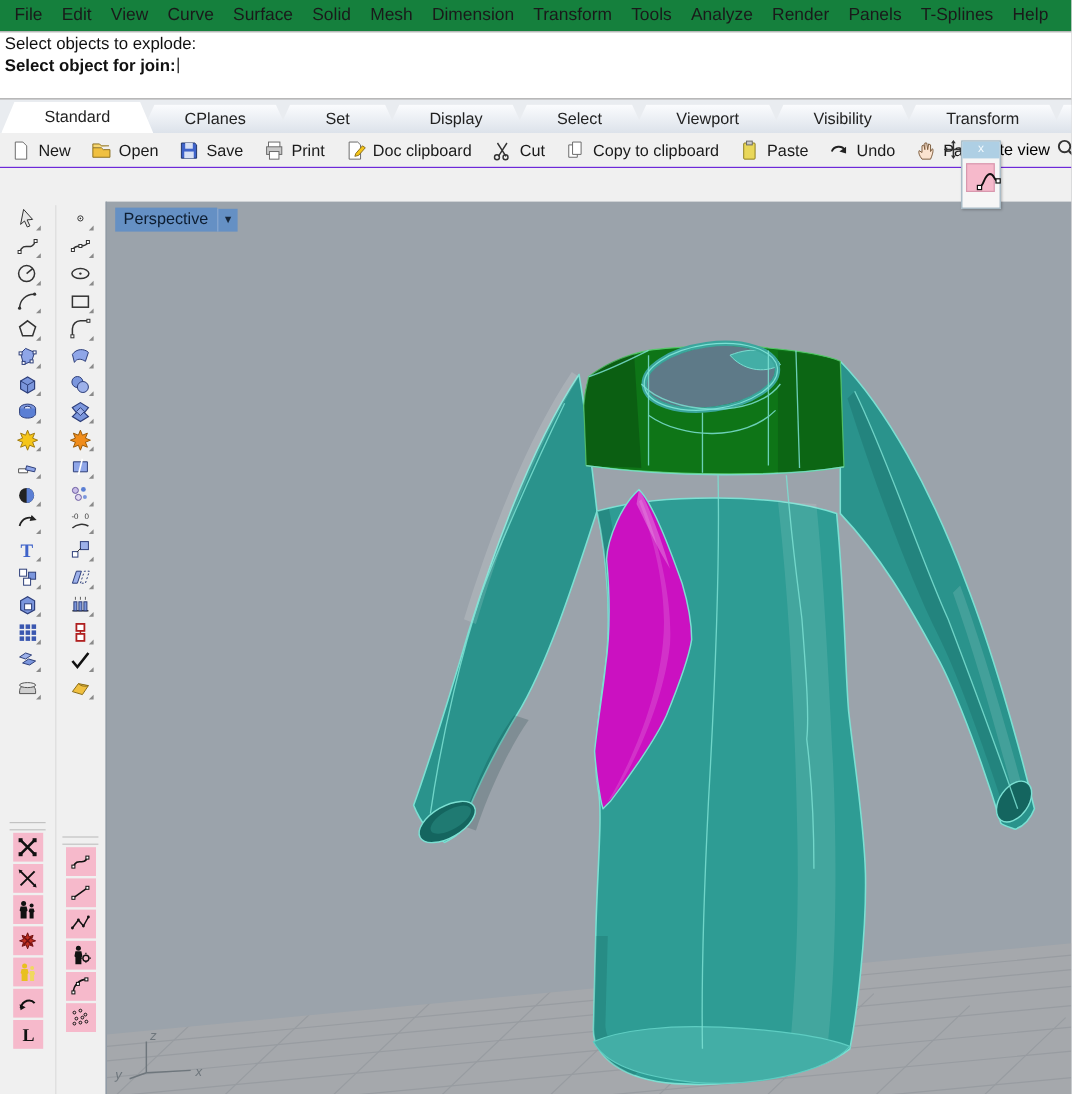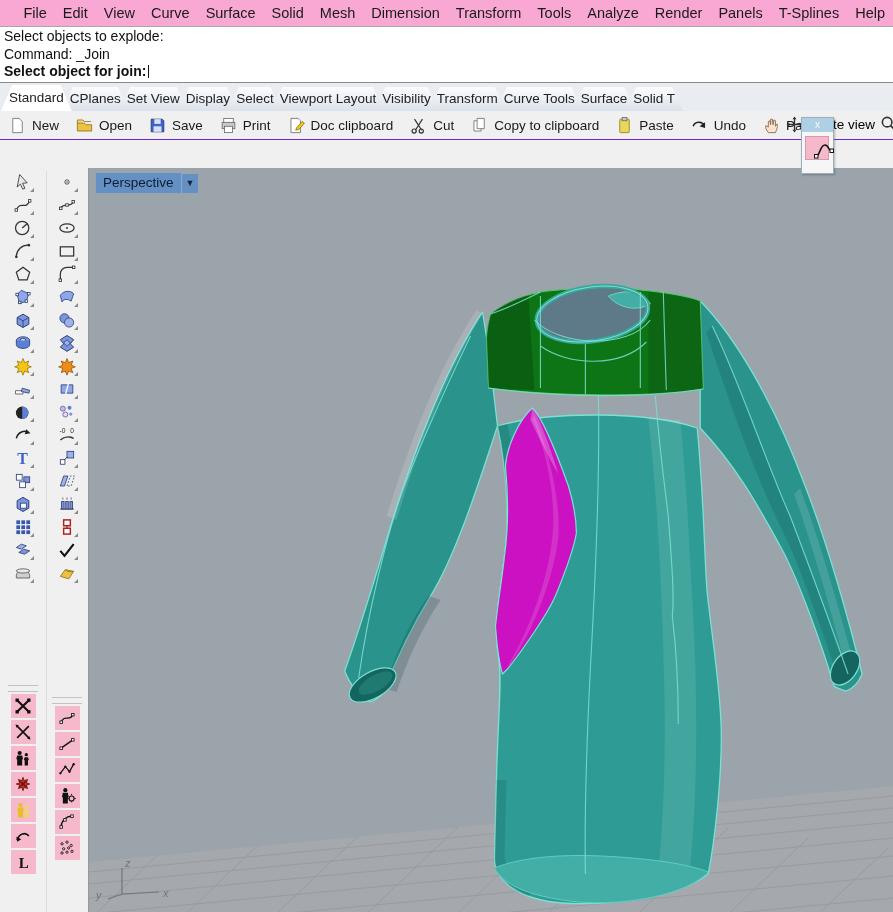--- a/index.html
+++ b/index.html
@@ -4,30 +4,30 @@
 <style>
   html,body{margin:0;padding:0;background:#d8d8d8;}
   .window{position:relative;width:893px;height:912px;background:#f0f0f0;overflow:hidden;
     font-family:"Liberation Sans",sans-serif;-webkit-font-smoothing:antialiased;}
   
   .titlebar{position:relative;height:30px;background:#ffffff;}
   .appicon{position:absolute;left:5px;top:3px;width:23px;height:23px;background:#111;border-radius:2px;}
   .appicon svg{width:23px;height:23px;display:block;}
   .titletext{position:absolute;left:683px;top:6px;font-size:15px;color:#1b1b1b;white-space:nowrap;}
   
-  .menubar{height:26px;background:#f9a8d4;display:flex;align-items:center;padding-left:4px;justify-content:flex-end;}
+  .menubar{height:26px;background:#15803d;display:flex;align-items:center;padding-left:4px;}
   .menuitem{font-size:14.5px;color:#1a1a1a;padding:3px 8px;cursor:default;background:none;border:none;font-family:inherit;}
   
   .cmdarea{height:54px;background:#ffffff;border-top:1px solid #a8a8a8;border-bottom:1px solid #8a8a8a;
     padding:1px 4px 0 4px;font-size:14px;color:#111;line-height:17.5px;}
   .cmdprompt{font-weight:bold;}
   .caret{display:inline-block;width:1px;height:13px;background:#111;margin-left:2px;vertical-align:-2px;}
   
   .tabrow{position:relative;height:28px;background:#e9ecf0;display:flex;align-items:flex-end;padding-left:6px;}
-  .tab{position:relative;height:24px;line-height:24px;padding:0 8px;margin:0 -5px;font-size:13.5px;color:#222;
+  .tab{position:relative;height:24px;line-height:24px;padding:0 36px;margin:0 -5px;font-size:13.5px;color:#222;
     background:linear-gradient(#fbfcfe,#dce2ea);clip-path:polygon(11px 0,calc(100% - 11px) 0,100% 100%,0 100%);
     border:none;font-family:inherit;cursor:default;}
   .tab.active{background:#ffffff;z-index:5;height:26px;line-height:26px;}
   
   .toolrow{position:relative;height:28px;background:#f0f0f0;border-bottom:1px solid #6d28d9;display:flex;align-items:center;padding-left:6px;gap:12px;}
   .tbtn{display:flex;align-items:center;gap:5px;background:none;border:none;font-family:inherit;font-size:13.5px;color:#1a1a1a;padding:2px 2px;cursor:default;}
   .ticon svg{width:19px;height:19px;display:block;}
   .tb-abs{position:absolute;top:2px;}
   
   .palette{position:absolute;left:801px;top:117px;width:31px;height:55px;z-index:50;background:#f6f6f6;border:1px solid #9ab0bd;box-shadow:1px 1px 2px rgba(0,0,0,.25);}
@@ -71,21 +71,20 @@
       <button class="menuitem"><span>Tools</span></button>
       <button class="menuitem"><span>Analyze</span></button>
       <button class="menuitem"><span>Render</span></button>
       <button class="menuitem"><span>Panels</span></button>
       <button class="menuitem"><span>T-Splines</span></button>
       <button class="menuitem"><span>Help</span></button>
   </div>
 
   <div class="cmdarea">
     <div>Select objects to explode:</div>
-    <div>Command: _Join</div>
     <div><span class="cmdprompt">Select object for join:</span><span class="caret"></span></div>
   </div>
 
   <div class="tabrow">
     <button class="tab active"><span>Standard</span></button>
       <button class="tab"><span>CPlanes</span></button>
       <button class="tab"><span>Set View</span></button>
       <button class="tab"><span>Display</span></button>
       <button class="tab"><span>Select</span></button>
       <button class="tab"><span>Viewport Layout</span></button>

